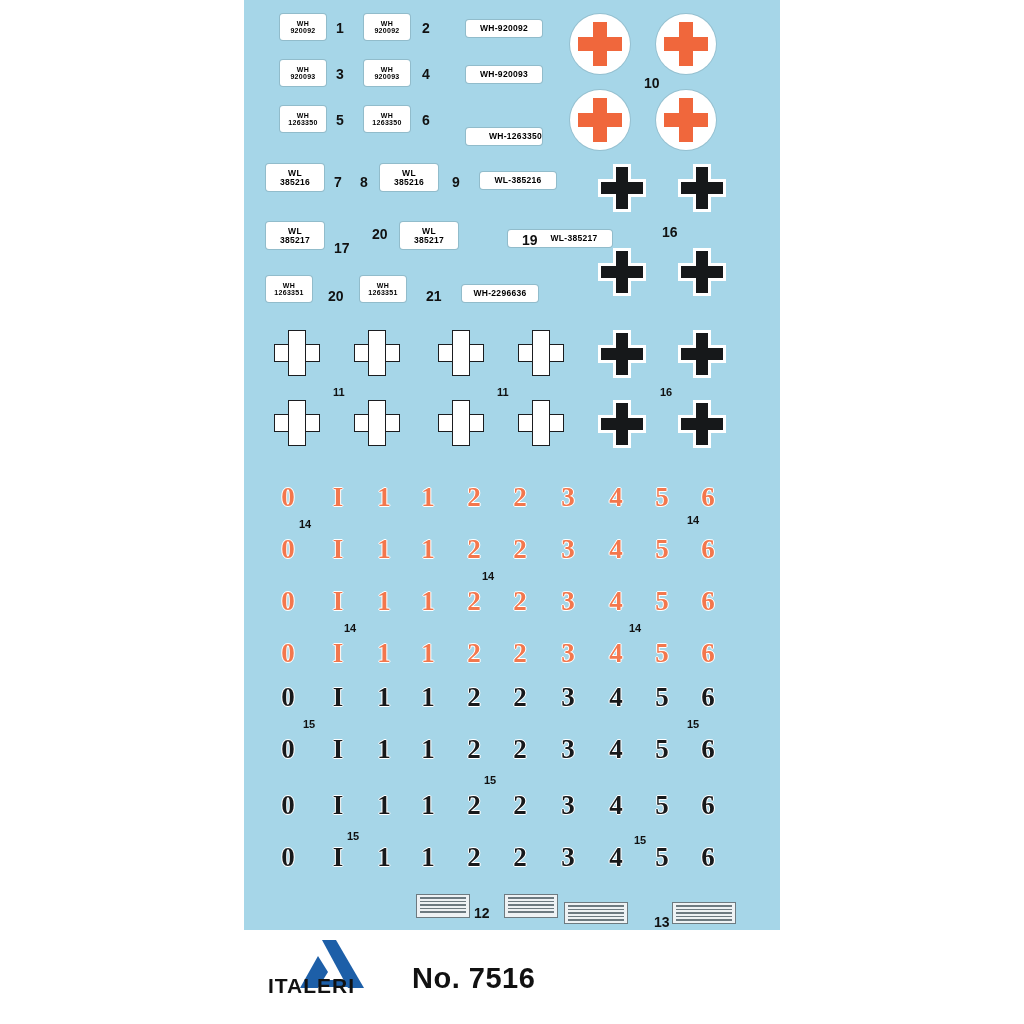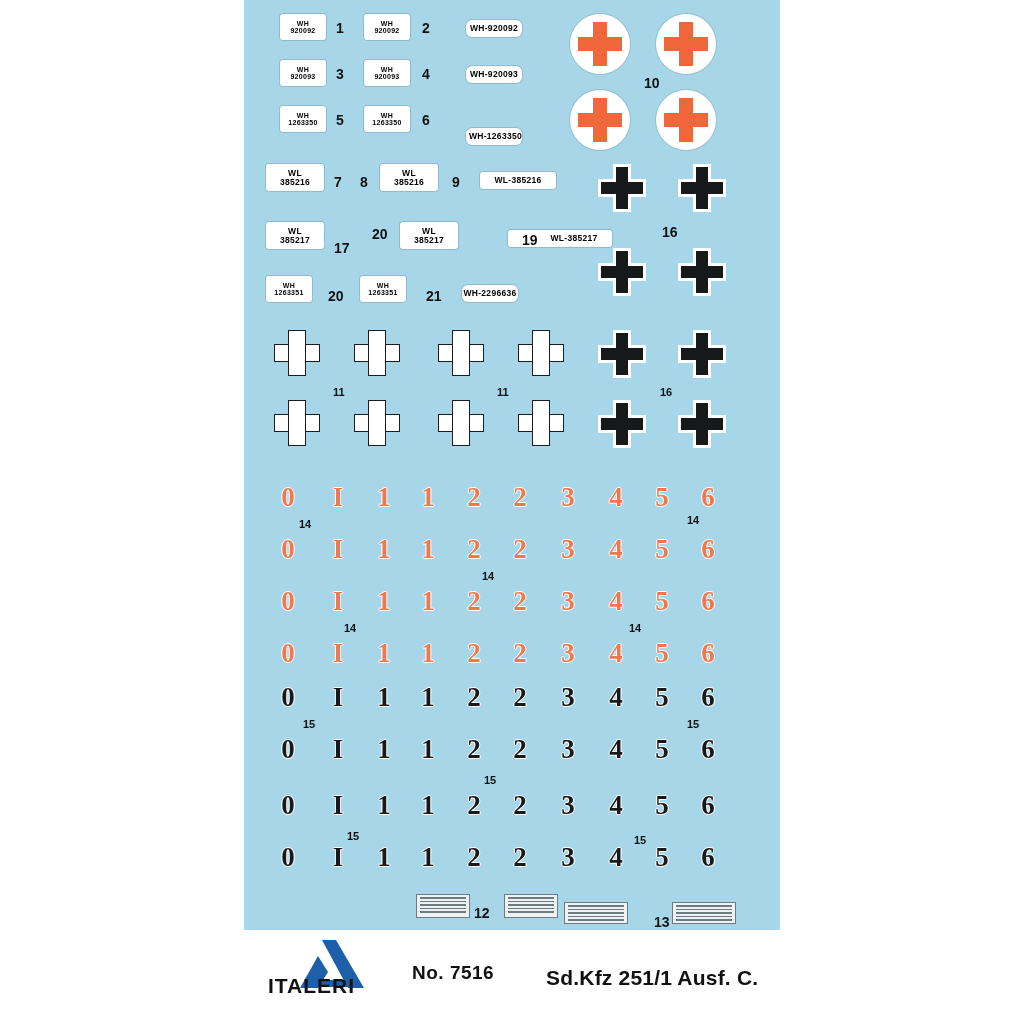--- a/index.html
+++ b/index.html
@@ -23,21 +23,21 @@
     color:#000;
     font-weight:bold;
     text-align:center;
     line-height:1.05;
     letter-spacing:0.3px;
     display:flex;align-items:center;justify-content:center;
     flex-direction:column;
   }
   .plate .l1, .plate .l2{display:block;}
   .plate.small{width:46px;height:26px;font-size:7px;}
-  .plate.wide{width:56px;height:17px;font-size:8.5px;border-radius:6px;}
+  .plate.wide{width:76px;height:17px;font-size:8.5px;}
   .plate.wl{width:58px;height:27px;font-size:8.5px;}
   .plate.wlwide{width:76px;height:17px;font-size:8.5px;}
   .num{
     position:absolute;
     font-size:14px;font-weight:bold;color:#111;
   }
   .numsm{
     position:absolute;
     font-size:11px;font-weight:bold;color:#111;
   }
@@ -93,21 +93,21 @@
     background:#ffffff;
   }
   #brandwrap{position:absolute;left:26px;top:6px;width:160px;height:64px;}
   #brandname{
     position:absolute;left:24px;top:44px;
     font-size:21px;font-weight:bold;letter-spacing:1px;color:#111;
     font-family:"Liberation Sans", sans-serif;
   }
   #kitno{
     position:absolute;left:168px;top:32px;
-    font-size:19px;font-weight:bold;color:#111;letter-spacing:0.5px;
+    font-size:29px;font-weight:bold;color:#111;letter-spacing:0.5px;
   }
   #kitname{
     position:absolute;left:302px;top:36px;
     font-size:21px;font-weight:bold;color:#111;letter-spacing:0.2px;
   }
 </style>
 </head>
 <body>
 
 <div id="sheet">
@@ -412,14 +412,13 @@
 <div id="footer">
   <div id="brandwrap">
     <svg width="160" height="64" viewBox="0 0 160 64">
       <polygon points="52,4 66,4 94,52 78,52" fill="#1d5fa8"></polygon>
       <polygon points="30,52 48,20 58,36 48,52" fill="#1d5fa8"></polygon>
       <rect x="34" y="44" width="54" height="7" fill="#1d5fa8"></rect>
     </svg>
   </div>
   <div id="brandname">ITALERI</div>
   <div id="kitno">No. 7516</div>
-  <div id="kitname">Sd.Kfz 251/1 Ausf. C.</div>
 </div>
 
 </body></html>

